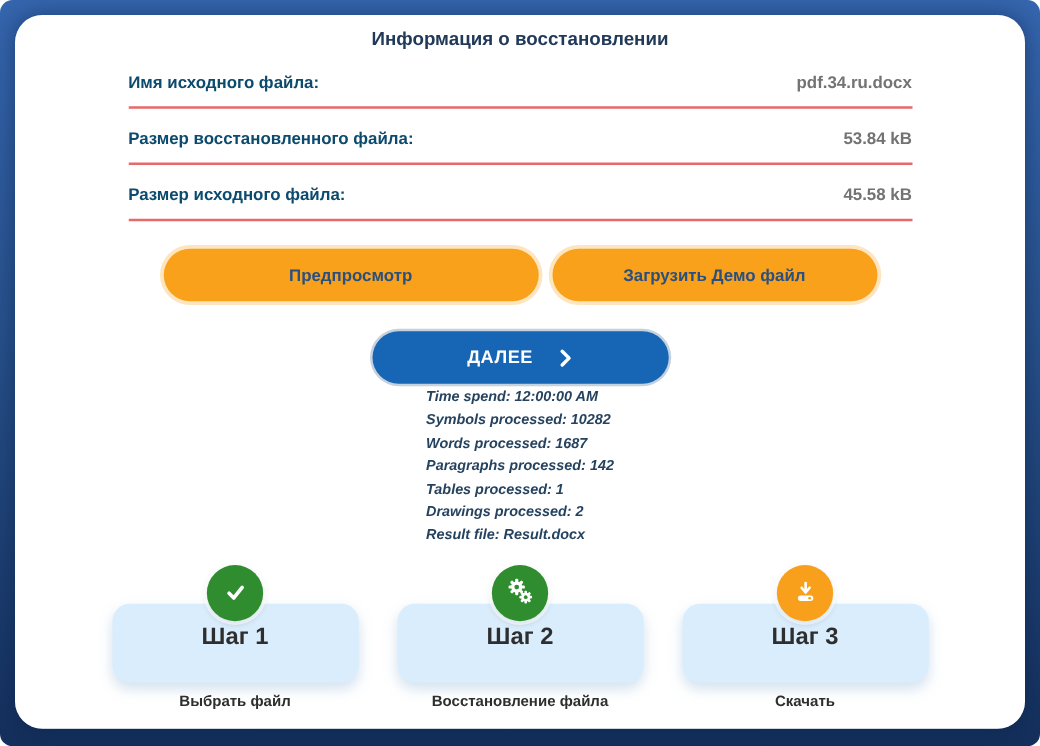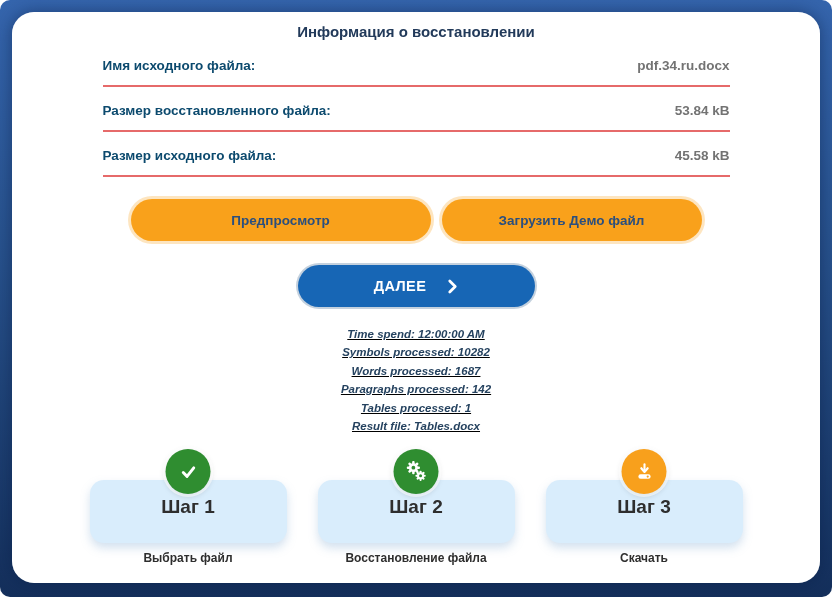--- a/index.html
+++ b/index.html
@@ -26,21 +26,21 @@
               box-shadow:0 0 0 3px rgba(249,161,27,.28);}
   .btn-orange.w1{width:300px;}
   .btn-orange.w2{width:260px;}
 
   .btn-next{margin-top:24px;width:237px;height:42px;border-radius:21px;background:#1766b5;
             border:none;cursor:pointer;color:#fff;font-weight:bold;font-size:14.5px;
             font-family:inherit;letter-spacing:.4px;display:flex;align-items:center;
             justify-content:center;gap:21px;box-shadow:0 0 0 2px rgba(18,70,125,.25);}
   .btn-next svg{display:block;}
 
-  .stats{margin-top:18px;text-align:center;text-decoration:underline;}
+  .stats{margin-top:2px;}
   .stat-line{font-size:11.5px;font-style:italic;font-weight:bold;color:#25425f;line-height:18.4px;}
 
   .steps{display:flex;gap:31px;margin-top:45px;}
   .step-card{position:relative;width:197px;height:63px;background:#d9edfc;border-radius:14px;
              box-shadow:0 5px 10px rgba(128,168,208,.35);display:flex;flex-direction:column;
              align-items:center;padding-top:16px;box-sizing:border-box;cursor:pointer;gap:28px;}
   .step-circle{position:absolute;top:-31px;left:50%;transform:translateX(-50%);
                width:45px;height:45px;border-radius:50%;display:flex;align-items:center;
                justify-content:center;box-shadow:0 0 0 3px rgba(255,255,255,.55),0 2px 6px rgba(0,0,0,.18);}
   .c-green{background:#2f8d30;}
@@ -84,21 +84,22 @@
           </svg>
       </span>
     </button>
 
     <div class="stats">
       <div class="stat-line">Time spend: 12:00:00 AM</div>
       <div class="stat-line">Symbols processed: 10282</div>
       <div class="stat-line">Words processed: 1687</div>
       <div class="stat-line">Paragraphs processed: 142</div>
       <div class="stat-line">Tables processed: 1</div>
-      <div class="stat-line">Result file: Tables.docx</div>
+      <div class="stat-line">Drawings processed: 2</div>
+      <div class="stat-line">Result file: Result.docx</div>
     </div>
 
     <div class="steps">
 
       <div class="step-card">
         <div class="step-circle c-green">
           <svg width="28" height="28" viewBox="0 0 48 48">
             <path d="M15 25l6.5 6.5L33 17" stroke="#fff" stroke-width="5" fill="none" stroke-linecap="round" stroke-linejoin="round"></path>
           </svg>
         </div>

